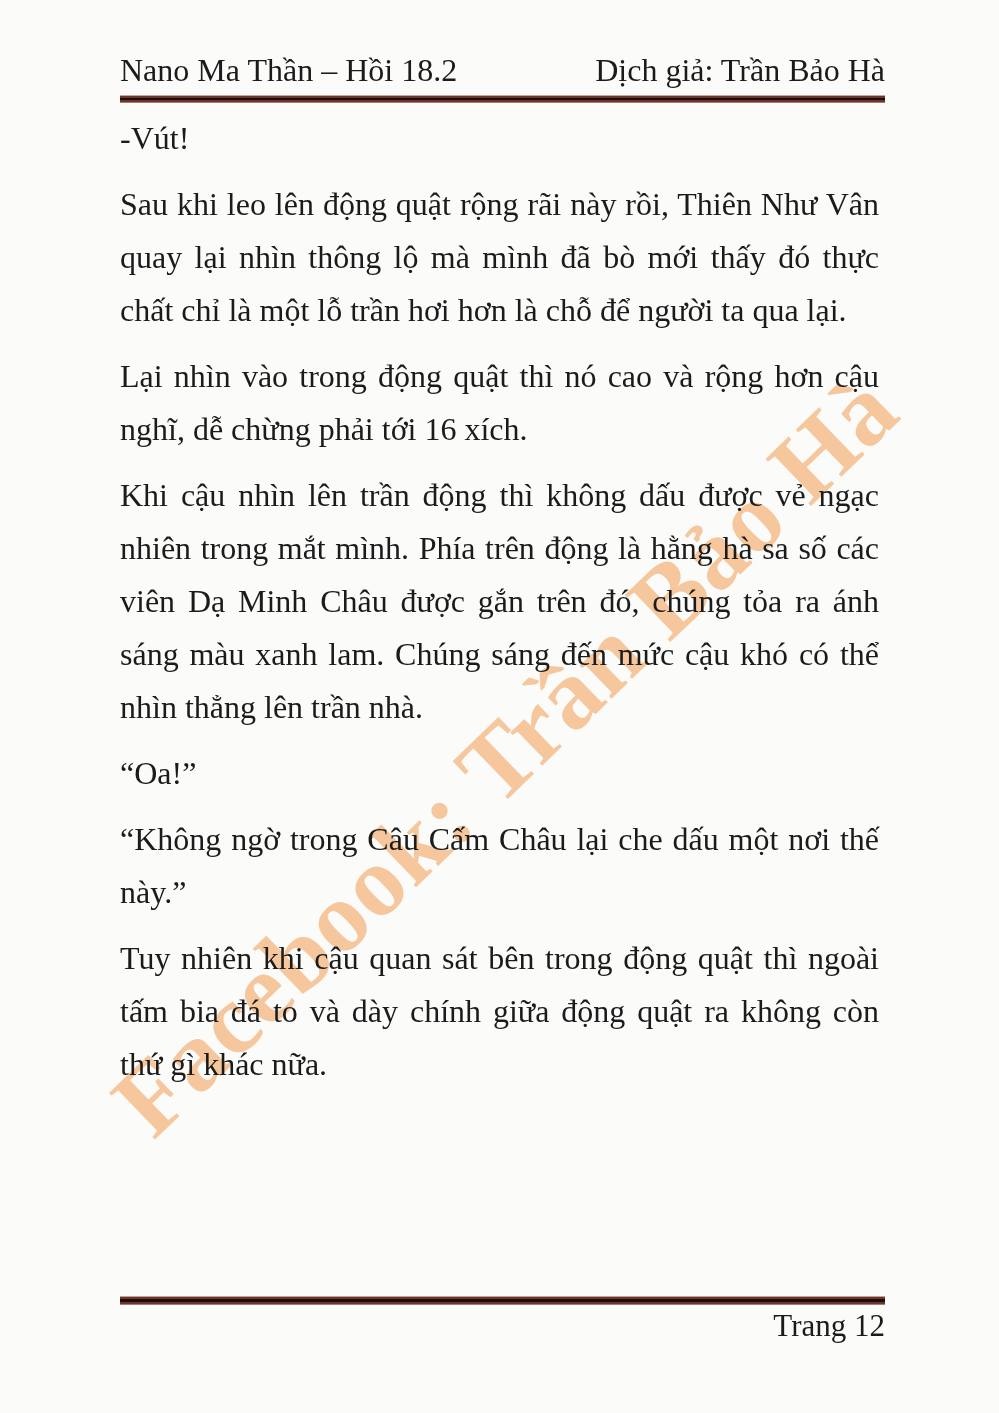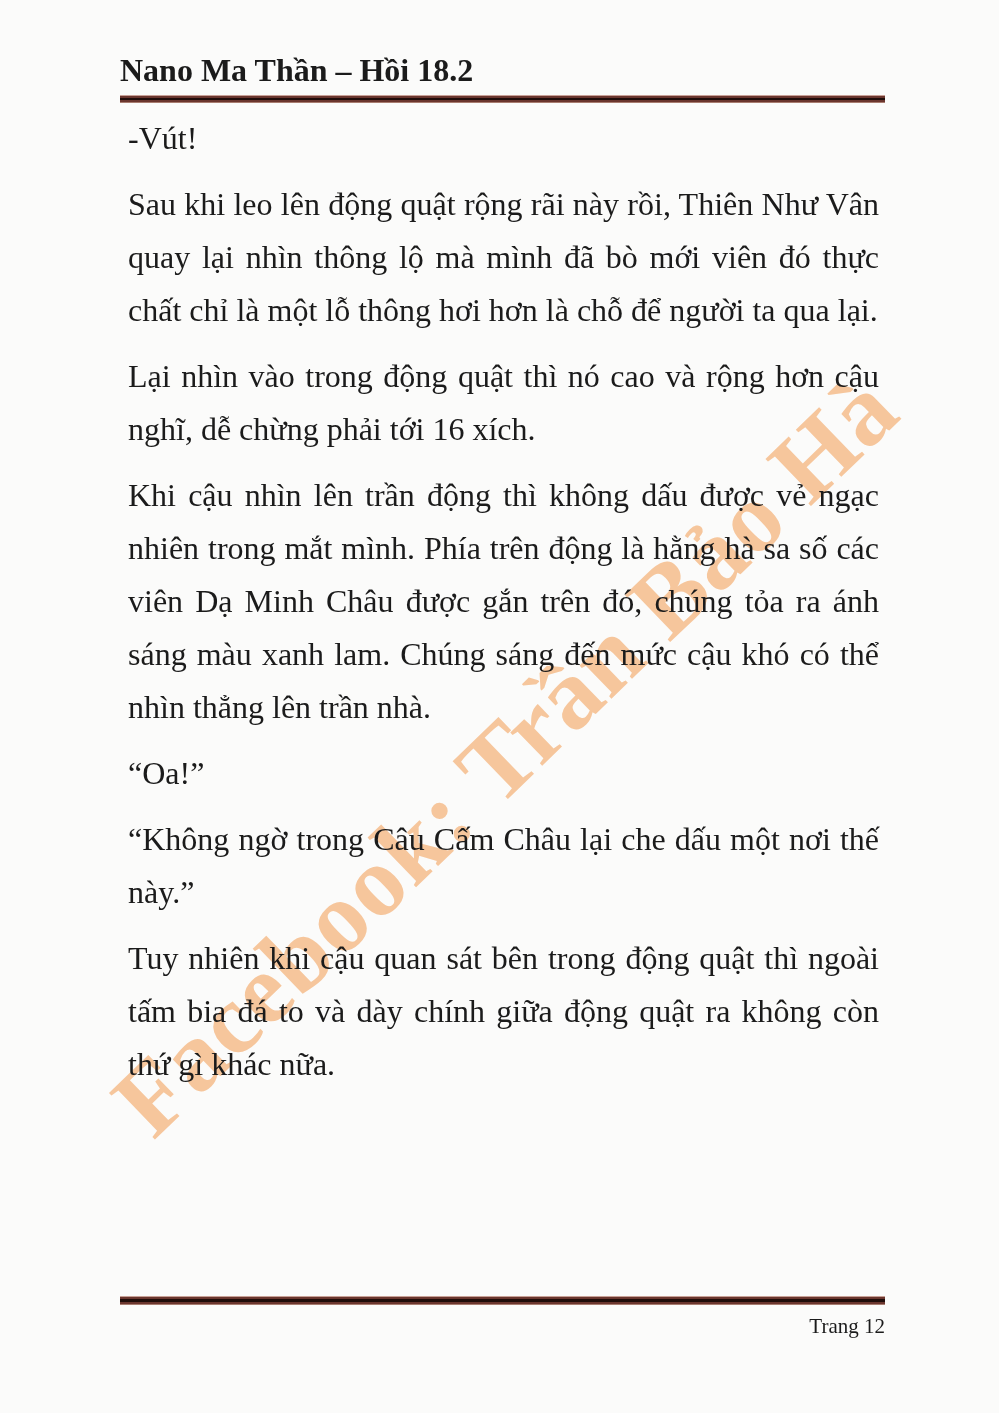--- a/index.html
+++ b/index.html
@@ -37,21 +37,20 @@
     position: absolute;
     left: 120px;
     right: 114px;
     top: 50px;
     z-index: 1;
     display: flex;
     justify-content: space-between;
     align-items: baseline;
     font-size: 32px;
     line-height: 40px;
-    font-weight: bold;
   }
   .rule {
     position: absolute;
     left: 120px;
     right: 114px;
     z-index: 1;
     background: linear-gradient(
       to bottom,
       #c9a298 0%, #c9a298 12%,
       #6b362e 12%, #6b362e 35%,
@@ -60,58 +59,58 @@
       #a87c70 88%, #a87c70 100%);
   }
   .header-rule { top: 95px; height: 8px; }
   
   .content {
     position: absolute;
     left: 120px;
     right: 120px;
     top: 112px;
     z-index: 1;
-    margin-left: 8px;
   }
   .content p {
     margin: 0 0 13px 0;
     font-size: 32px;
     line-height: 53px;
     text-align: justify;
     text-justify: inter-word;
   }
   
   .footer-rule { top: 1296px; height: 9px; }
   .footer-pagenum {
     position: absolute;
     left: 120px;
     right: 114px;
     top: 1308px;
     z-index: 1;
     text-align: right;
-    font-size: 21px;
+    font-size: 31px;
     line-height: 36px;
   }
 </style>
 </head>
 <body>
 
 <div class="page">
 
   <div class="watermark">Facebook: Trần Bảo Hà</div>
 
   <div class="header">
     <span>Nano Ma Thần – Hồi 18.2</span>
+    <span>Dịch giả: Trần Bảo Hà</span>
   </div>
 
   <div class="rule header-rule"></div>
 
   <div class="content">
     <p>-Vút!</p>
-    <p>Sau khi leo lên động quật rộng rãi này rồi, Thiên Như Vân quay lại nhìn thông lộ mà mình đã bò mới viên đó thực chất chỉ là một lỗ thông hơi hơn là chỗ để người ta qua lại.</p>
+    <p>Sau khi leo lên động quật rộng rãi này rồi, Thiên Như Vân quay lại nhìn thông lộ mà mình đã bò mới thấy đó thực chất chỉ là một lỗ trần hơi hơn là chỗ để người ta qua lại.</p>
     <p>Lại nhìn vào trong động quật thì nó cao và rộng hơn cậu nghĩ, dễ chừng phải tới 16 xích.</p>
     <p>Khi cậu nhìn lên trần động thì không dấu được vẻ ngạc nhiên trong mắt mình. Phía trên động là hằng hà sa số các viên Dạ Minh Châu được gắn trên đó, chúng tỏa ra ánh sáng màu xanh lam. Chúng sáng đến mức cậu khó có thể nhìn thẳng lên trần nhà.</p>
     <p>“Oa!”</p>
     <p>“Không ngờ trong Câu Cấm Châu lại che dấu một nơi thế này.”</p>
     <p>Tuy nhiên khi cậu quan sát bên trong động quật thì ngoài tấm bia đá to và dày chính giữa động quật ra không còn thứ gì khác nữa.</p>
   </div>
 
   <div class="rule footer-rule"></div>
 
   <div class="footer-pagenum">Trang 12</div>

